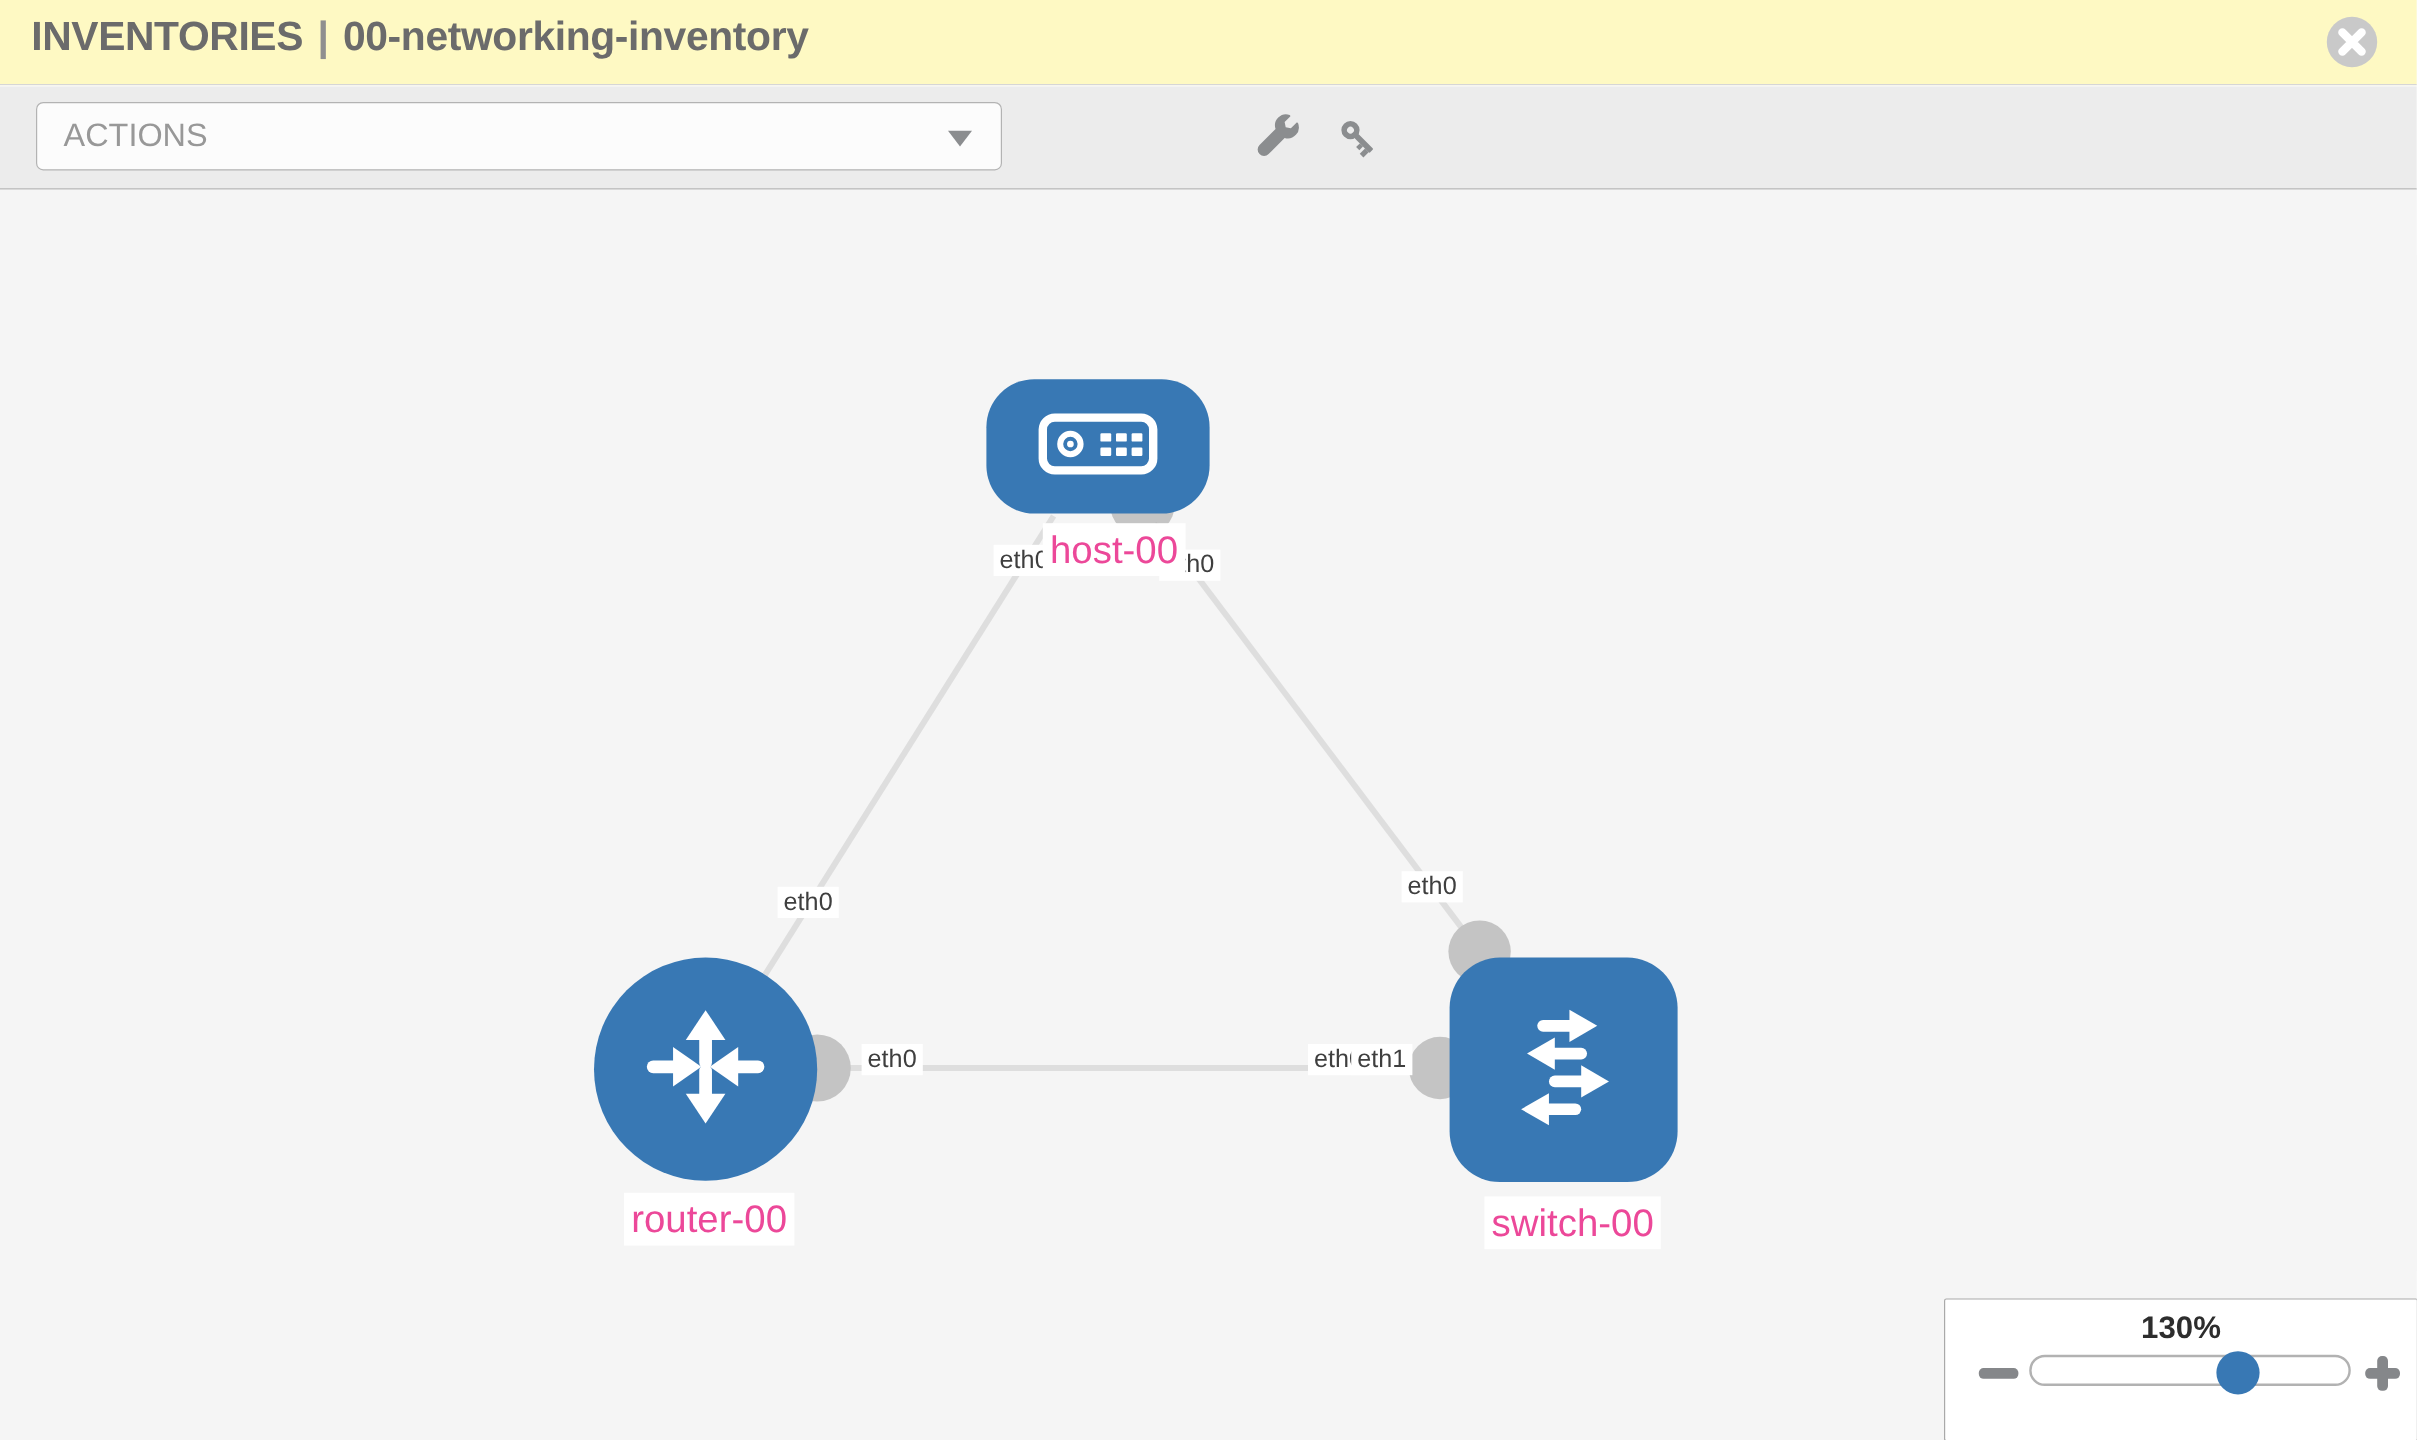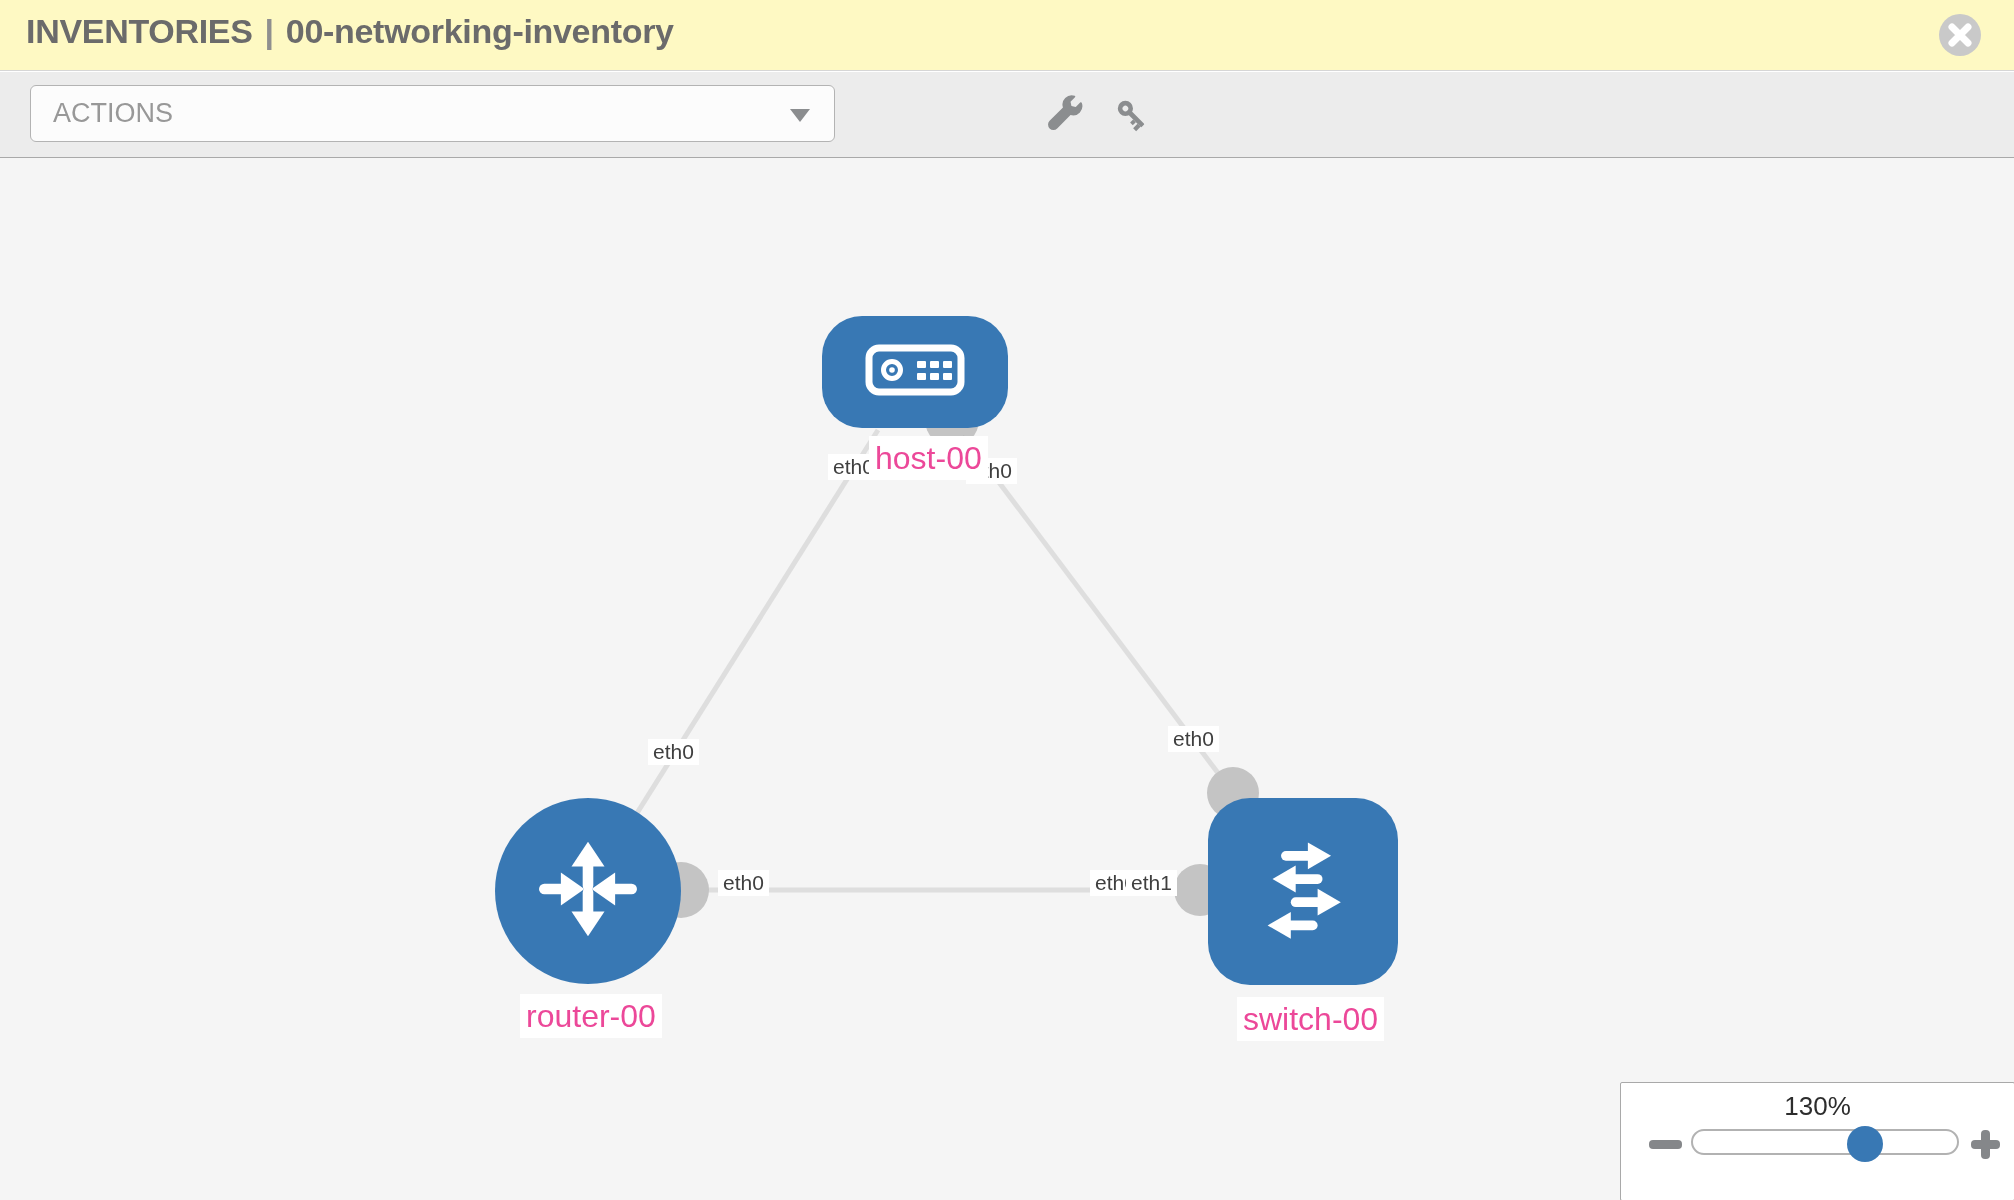--- a/index.html
+++ b/index.html
@@ -83,21 +83,21 @@
     position:absolute; background:#ffffff; color:#ec4899;
     font-size:32px; line-height:40px; padding:2px 6px; white-space:nowrap;
   }
   .lbl-host   { left:869px;  top:278px; }
   .lbl-router { left:520px;  top:836px; }
   .lbl-switch { left:1237px; top:839px; }
 
   
   .zoom-panel {
     position:absolute; left:1620px; top:924px; width:395px; height:119px;
-    background:#ffffff; border:1px solid #a9a9a9; border-radius:2px;
+    background:#ffffff; border:1px solid #a9a9a9; border-radius:2px;font-weight:bold;
   }
   .zoom-level {
     position:absolute; left:0; top:8px; width:100%; text-align:center;
     font-size:26px; color:#2d2d2d;
   }
   .zoom-minus {
     position:absolute; left:28px; top:57px; width:33px; height:9px;
     border-radius:4px; background:#85878a; cursor:pointer;
   }
   .zoom-track {

